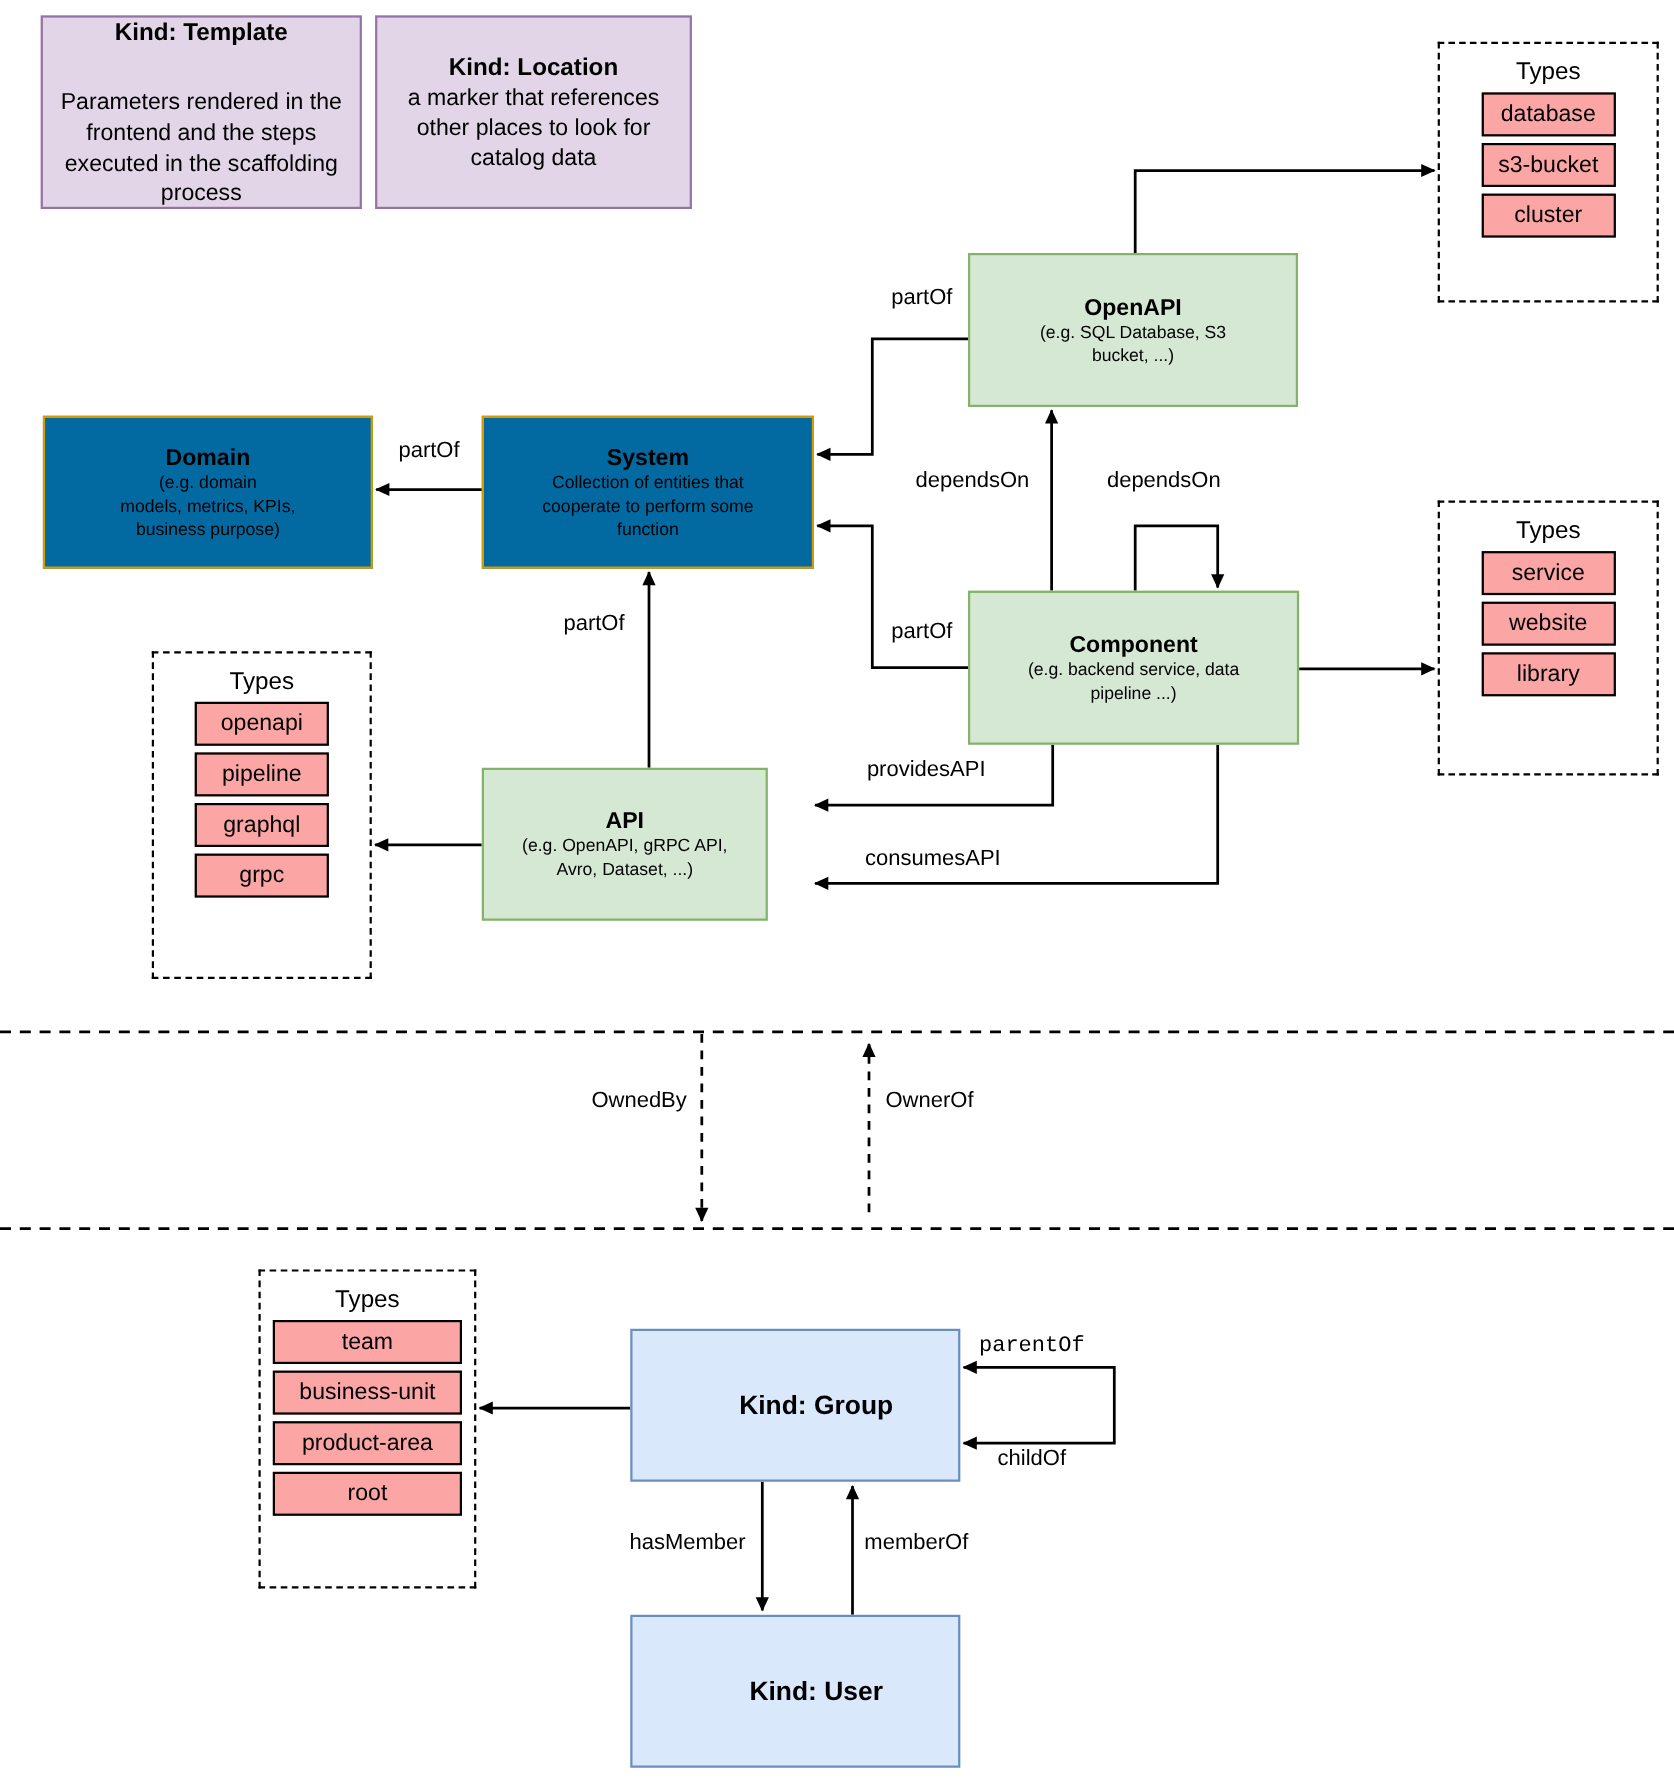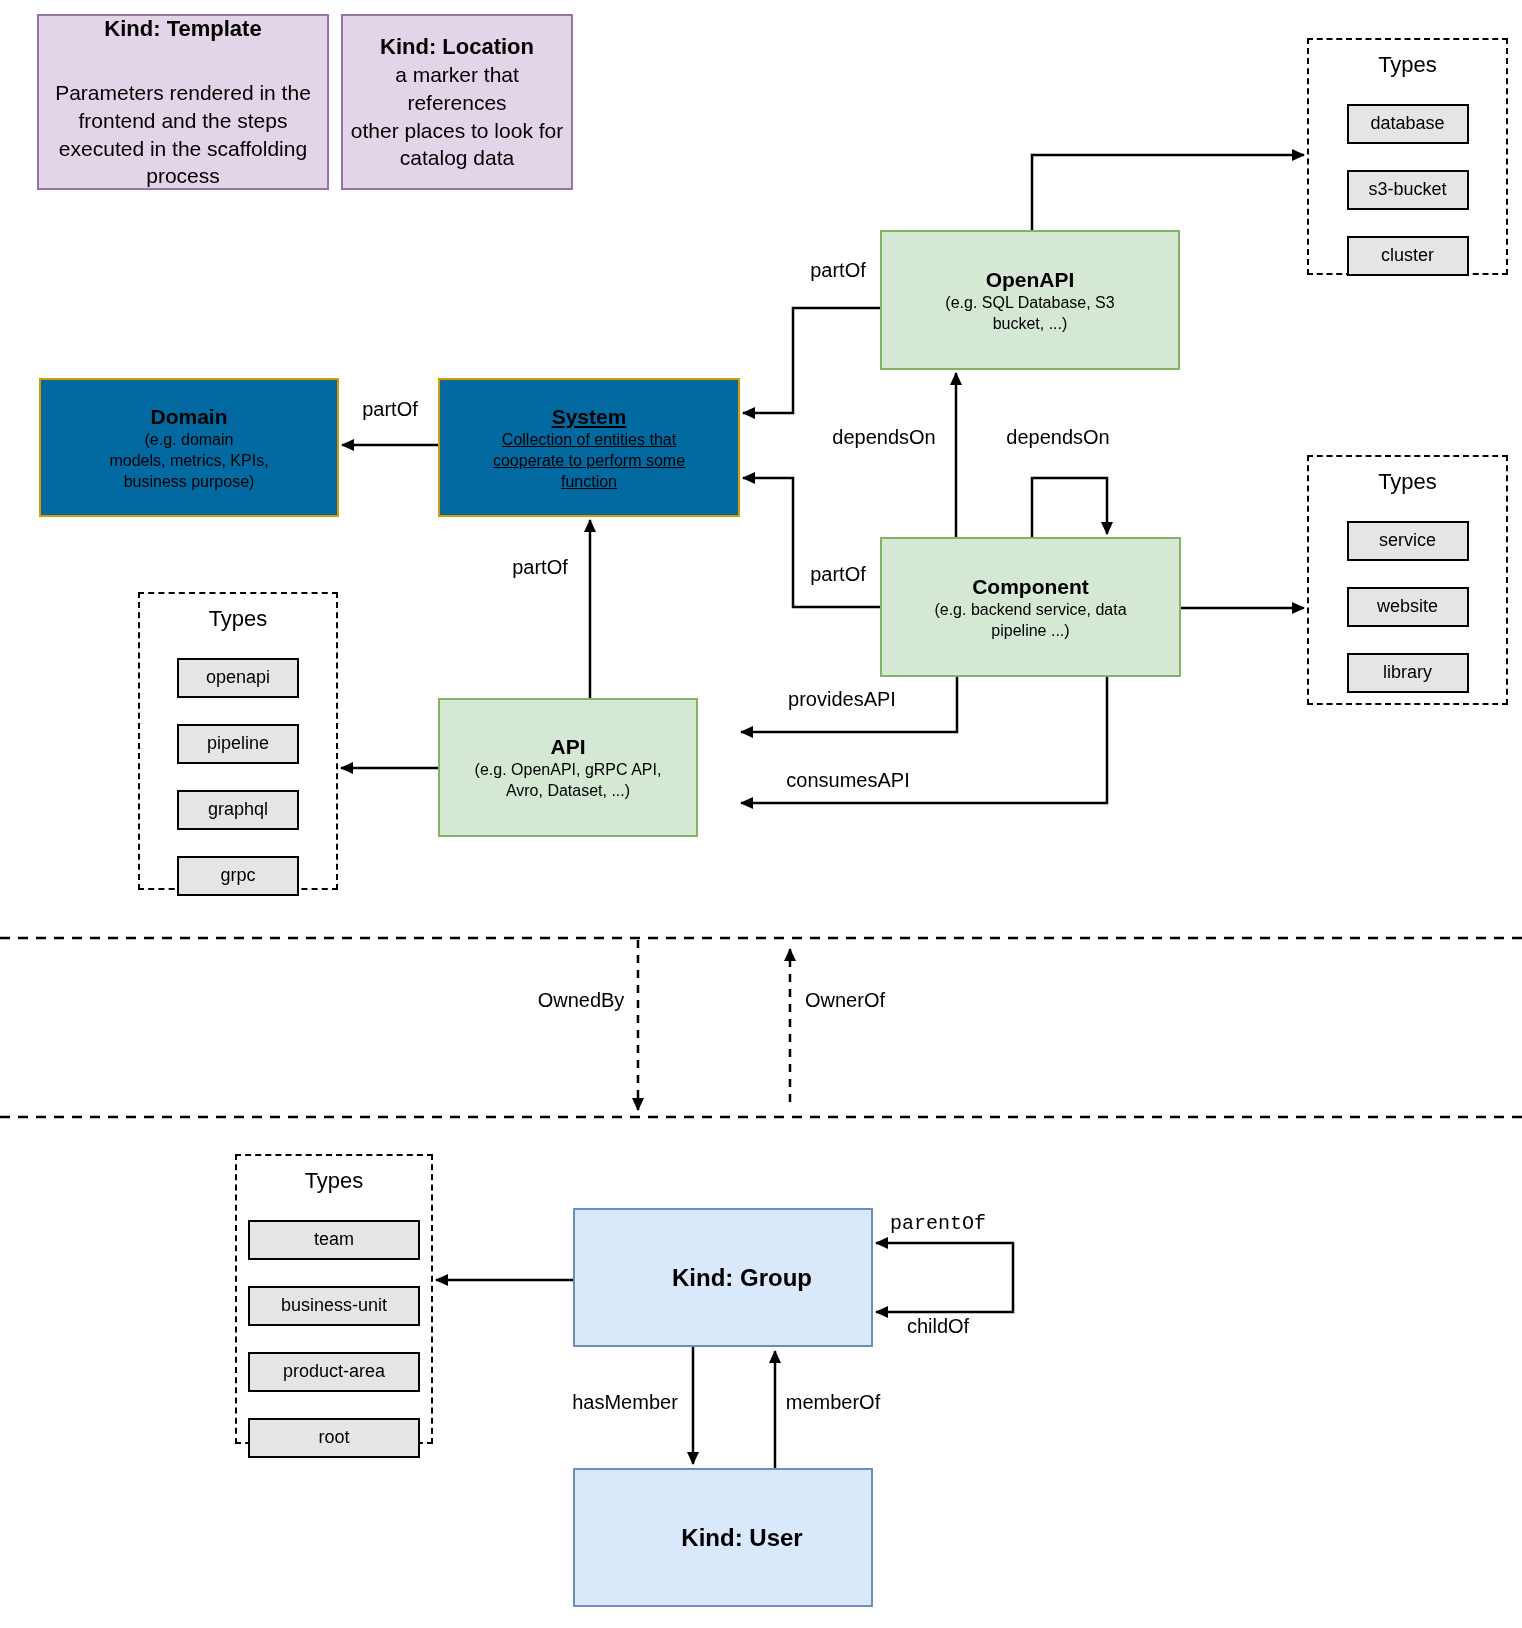--- a/index.html
+++ b/index.html
@@ -24,22 +24,22 @@
   .card .cbody{font-size:21px;white-space:pre-line;}
   .orange{background:#0369a1;border:2.5px solid #d79b00;}
   .green{background:#d5e8d4;border:2.5px solid #82b366;}
   .blue{background:#dae8fc;border:2.5px solid #6c8ebf;}
   .tpanel{
     position:absolute;box-sizing:border-box;border:2.5px dashed #000;background:#fff;
     text-align:center;
   }
   .tpanel .ptitle{font-size:22px;margin-top:12px;line-height:26px;}
   .titem{
-    border:2.5px solid #000;background:#e5e5e5;box-sizing:border-box;height:40px;
-    line-height:35px;font-size:18px;margin:26px auto 0;
+    border:2.5px solid #000;background:#fca5a5;box-sizing:border-box;height:40px;
+    line-height:35px;font-size:21px;margin:6px auto 0;
   }
   .w122{width:122px;} .w172{width:172px;}
   .elabel{
     position:absolute;font-size:20px;white-space:nowrap;background:#fff;
     padding:0 3px;transform:translateX(-50%);line-height:24px;
   }
 </style>
 </head>
 <body>
 
@@ -77,41 +77,41 @@
     </g>
   </svg>
 
   <div class="card" style="left:37px;top:14px;width:292px;height:176px;gap:36px;">
     <div class="ctitle">Kind: Template</div>
     <div class="cbody">Parameters rendered in the
 frontend and the steps
 executed in  the scaffolding
 process</div>
   </div>
-  <div class="card" style="left:341px;top:14px;width:232px;height:176px;">
+  <div class="card" style="left:341px;top:14px;width:288px;height:176px;">
     <div class="ctitle">Kind: Location</div>
     <div class="cbody">a marker that references
 other places to look for
 catalog data</div>
   </div>
 
   <div class="node green" style="left:880px;top:230px;width:300px;height:140px;">
     <div class="ntitle">OpenAPI</div>
     <div class="nsub">(e.g. SQL Database, S3
 bucket, ...)</div>
   </div>
 
   <div class="node orange" style="left:39px;top:378px;width:300px;height:139px;">
     <div class="ntitle">Domain</div>
     <div class="nsub">(e.g.  domain
 models, metrics, KPIs,
 business purpose)</div>
   </div>
 
-  <div class="node orange" style="left:438px;top:378px;width:302px;height:139px;text-decoration:underline;">
+  <div class="node orange" style="left:438px;top:378px;width:302px;height:139px;">
     <div class="ntitle">System</div>
     <div class="nsub">Collection of entities that
 cooperate to perform some
 function</div>
   </div>
 
   <div class="node green" style="left:880px;top:537px;width:301px;height:140px;">
     <div class="ntitle">Component</div>
     <div class="nsub">(e.g. backend service, data
 pipeline ...)</div>

